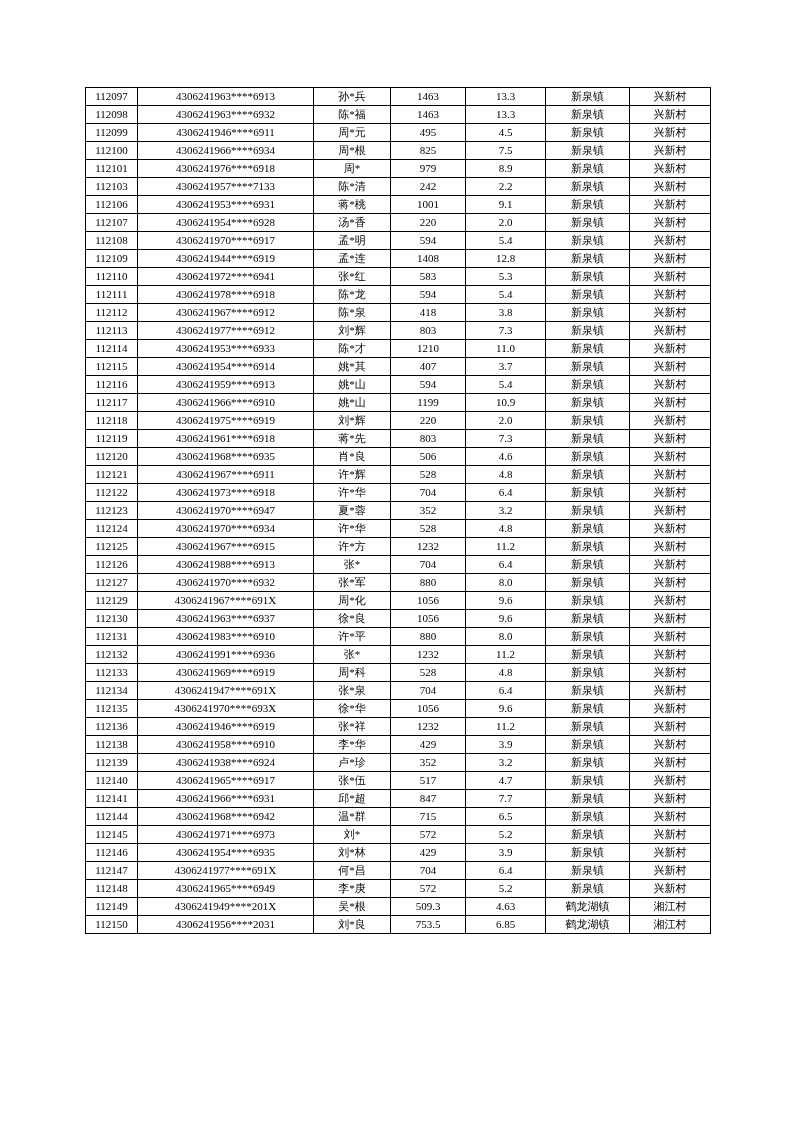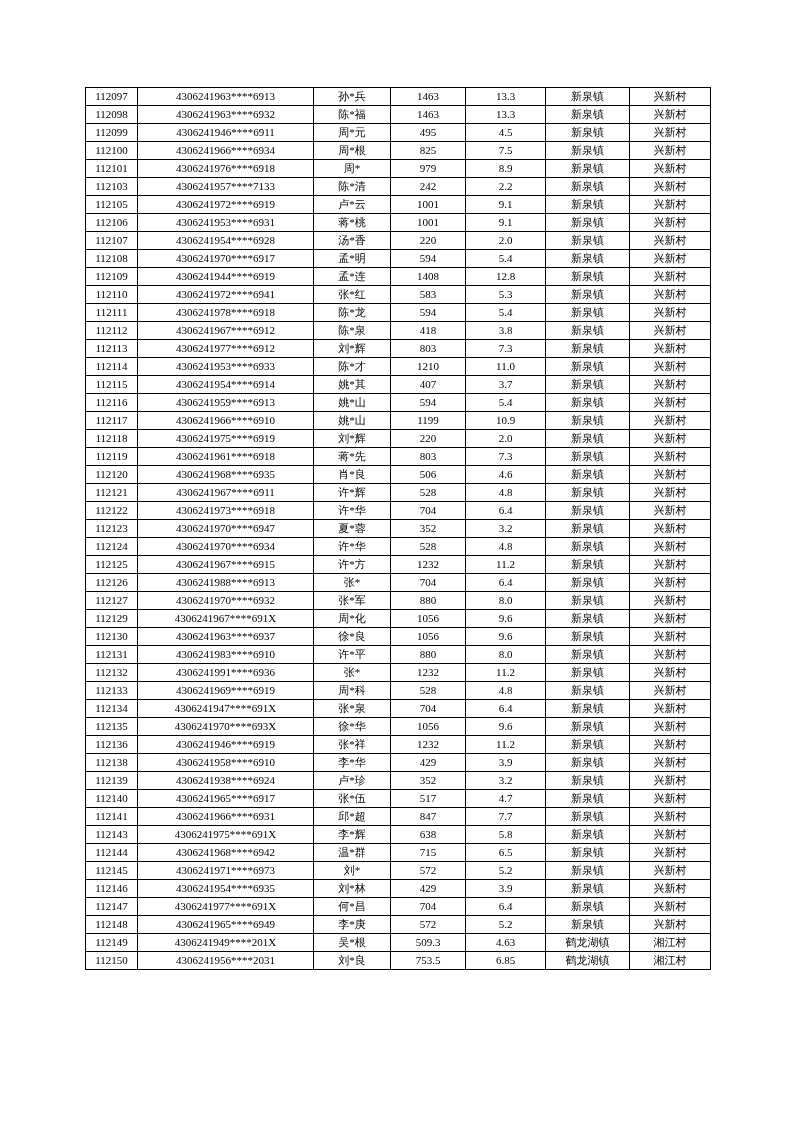--- a/index.html
+++ b/index.html
@@ -100,29 +100,20 @@
         <tr>
           <td>112103</td>
           <td>4306241957****7133</td>
           <td>陈*清</td>
           <td>242</td>
           <td>2.2</td>
           <td>新泉镇</td>
           <td>兴新村</td>
         </tr>
         <tr>
-          <td>112105</td>
-          <td>4306241972****6919</td>
-          <td>卢*云</td>
-          <td>1001</td>
-          <td>9.1</td>
-          <td>新泉镇</td>
-          <td>兴新村</td>
-        </tr>
-        <tr>
           <td>112106</td>
           <td>4306241953****6931</td>
           <td>蒋*桃</td>
           <td>1001</td>
           <td>9.1</td>
           <td>新泉镇</td>
           <td>兴新村</td>
         </tr>
         <tr>
           <td>112107</td>
@@ -411,29 +402,20 @@
           <td>4.7</td>
           <td>新泉镇</td>
           <td>兴新村</td>
         </tr>
         <tr>
           <td>112141</td>
           <td>4306241966****6931</td>
           <td>邱*超</td>
           <td>847</td>
           <td>7.7</td>
-          <td>新泉镇</td>
-          <td>兴新村</td>
-        </tr>
-        <tr>
-          <td>112143</td>
-          <td>4306241975****691X</td>
-          <td>李*辉</td>
-          <td>638</td>
-          <td>5.8</td>
           <td>新泉镇</td>
           <td>兴新村</td>
         </tr>
         <tr>
           <td>112144</td>
           <td>4306241968****6942</td>
           <td>温*群</td>
           <td>715</td>
           <td>6.5</td>
           <td>新泉镇</td>

